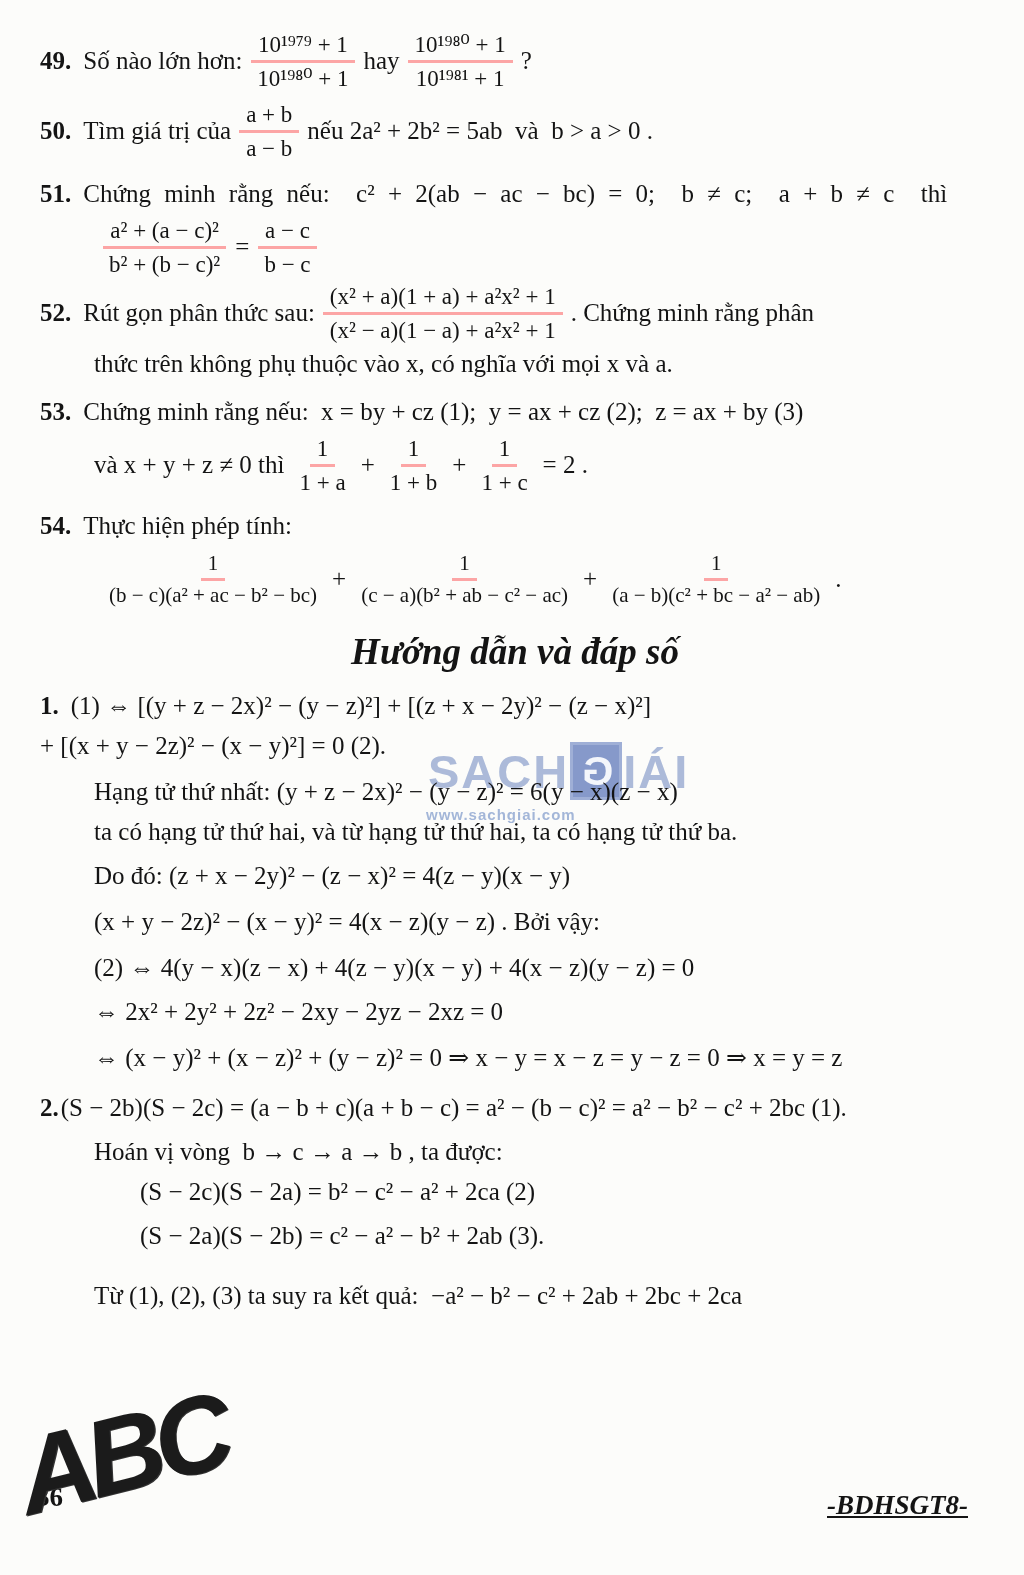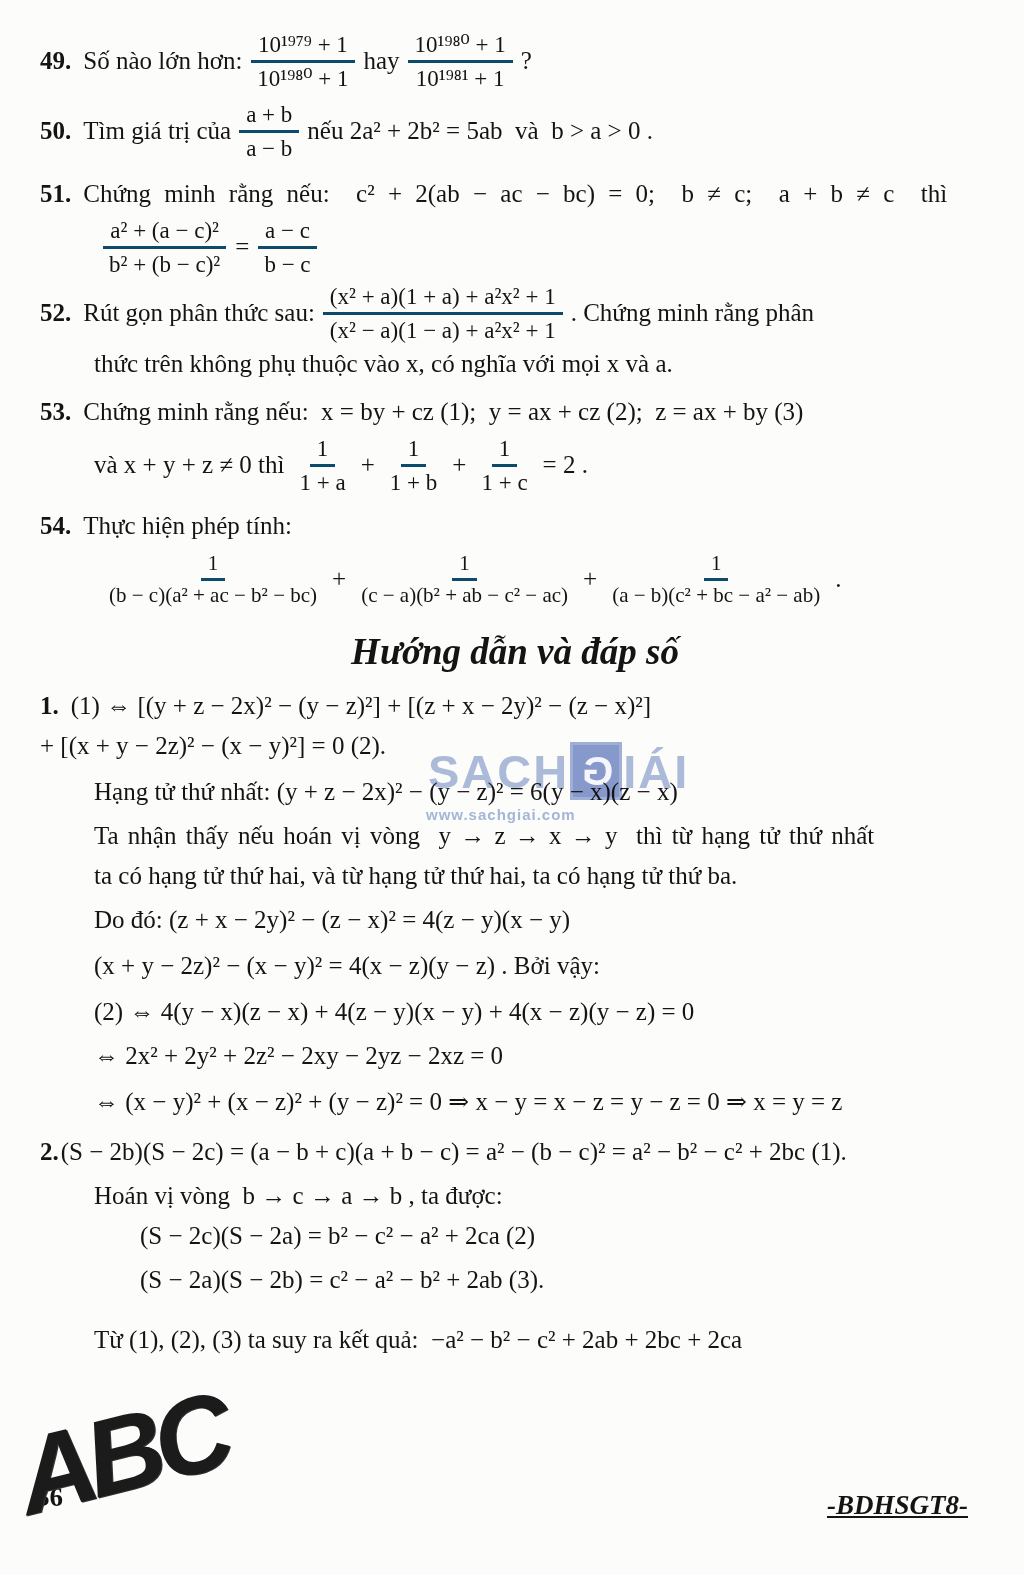--- a/index.html
+++ b/index.html
@@ -8,21 +8,21 @@
     background:#fcfcfa;overflow:hidden;
     font-family:"Liberation Serif","DejaVu Serif",serif;color:#141414;
   }
   .content{position:relative;z-index:1;padding:30px 34px 0 40px;font-size:25px;}
   .t{white-space:pre-wrap;}
   .row{display:flex;align-items:center;}
   .plabel{font-weight:bold;margin-right:12px;white-space:pre;}
   .line{display:block;line-height:40px;}
   .frac{display:inline-flex;flex-direction:column;align-items:center;
         margin:0 8px;font-size:23px;line-height:27px;text-align:center;}
-  .frac .fnum{padding:1px 7px 2px;border-bottom:3px solid #0c4a6e;}
+  .frac .fnum{padding:1px 7px 2px;border-bottom:3px solid #fca5a5;}
   .frac .fden{padding:2px 7px 0;}
   .frac-sm{font-size:21px;line-height:25px;}
   .indent{padding-left:54px;}
   .indent2{padding-left:100px;}
   .justify1{word-spacing:7px;}
   .justify2{word-spacing:3px;}
   .answers-title{margin-top:18px;text-align:center;font-size:37px;
         font-weight:bold;font-style:italic;line-height:52px;}
   .rightline{text-align:left;padding-right:58px;}
   
@@ -163,21 +163,20 @@
     </div>
 
     <div class="answers-title t">Hướng dẫn và đáp số</div>
 
     <div class="row" style="margin-top:8px;align-items:flex-start">
       <span class="plabel t line">1.</span>
       <span class="line t">(1) ⇔ [(y + z − 2x)² − (y − z)²] + [(z + x − 2y)² − (z − x)²]</span>
     </div>
     <div class="line t rightline">+ [(x + y − 2z)² − (x − y)²] = 0 (2).</div>
     <div class="line t indent" style="margin-top:6px">Hạng tử thứ nhất: (y + z − 2x)² − (y − z)² = 6(y − x)(z − x)</div>
-    <div class="line t indent justify2" style="margin-top:4px">Ta nhận thấy nếu hoán vị vòng  y → z → x → y  thì từ hạng tử thứ nhất</div>
     <div class="line t indent">ta có hạng tử thứ hai, và từ hạng tử thứ hai, ta có hạng tử thứ ba.</div>
     <div class="line t indent" style="margin-top:4px">Do đó: (z + x − 2y)² − (z − x)² = 4(z − y)(x − y)</div>
     <div class="line t indent" style="margin-top:6px">(x + y − 2z)² − (x − y)² = 4(x − z)(y − z) . Bởi vậy:</div>
     <div class="line t indent" style="margin-top:6px">(2) ⇔ 4(y − x)(z − x) + 4(z − y)(x − y) + 4(x − z)(y − z) = 0</div>
     <div class="line t indent" style="margin-top:4px">⇔ 2x² + 2y² + 2z² − 2xy − 2yz − 2xz = 0</div>
     <div class="line t indent" style="margin-top:6px">⇔ (x − y)² + (x − z)² + (y − z)² = 0 ⇒ x − y = x − z = y − z = 0 ⇒ x = y = z</div>
 
     <div class="row" style="margin-top:10px;align-items:flex-start">
       <span class="plabel t line" style="margin-right:2px">2.</span>
       <span class="line t">(S − 2b)(S − 2c) = (a − b + c)(a + b − c) = a² − (b − c)² = a² − b² − c² + 2bc (1).</span>

